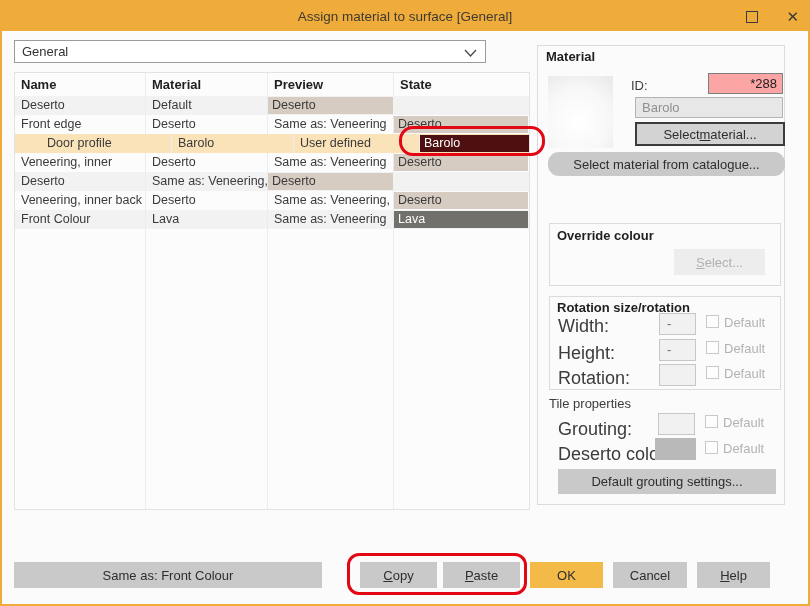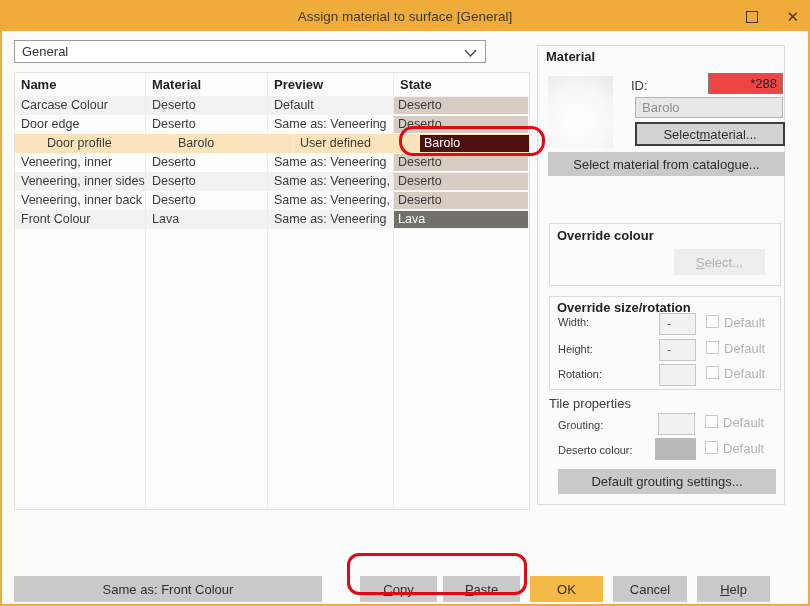--- a/index.html
+++ b/index.html
@@ -76,61 +76,61 @@
     font-weight:bold; font-size:13px; color:#1f1f1f;
     position:absolute; left:8px; top:3px; white-space:nowrap;
   }
   .mat-swatch {
     position:absolute; left:10px; top:30px; width:65px; height:72px;
     background:radial-gradient(circle at 45% 62%, #ffffff 0%, #f8f8f8 55%, #e8e8e8 100%);
   }
   .id-label { position:absolute; left:93px; top:32px; font-size:13px; color:#3c3c3c; }
   .id-input {
     position:absolute; left:170px; top:27px; width:75px; height:21px;
-    border:1px solid #7e7e7e; background:#ef4444;
+    border:1px solid #7e7e7e; background:#fca5a5;
     font-family:"Liberation Sans", sans-serif;
     font-size:13px; color:#222222; text-align:right; padding:0 5px;
   }
   .name-field {
     position:absolute; left:97px; top:51px; width:148px; height:21px;
     background:#e7e7e7; border:1px solid #b3b3b3;
     font-size:13px; color:#8f8f8f; line-height:19px; padding-left:6px;
     white-space:nowrap; overflow:hidden;
   }
   .btn {
     display:flex; align-items:center; justify-content:center;
     background:#c9c9c9; color:#2e2e2e; font-size:13px;
     border:none; cursor:default; white-space:nowrap;
     font-family:"Liberation Sans", sans-serif;
   }
   .btn-select-material {
     position:absolute; left:97px; top:76px; width:150px; height:24px;
     background:#d3d3d3; border:2px solid #3c3c3c;
   }
-  .btn-catalogue { position:absolute; left:10px; top:106px; width:237px; height:24px; }
+  .btn-catalogue { position:absolute; left:10px; top:106px; width:237px; height:24px;border-radius:11px; }
   .gb-override-colour { position:absolute; left:11px; top:177px; width:232px; height:63px; border:1px solid #dbdbdb; }
   .btn-disabled { background:#ededed; color:#b0b0b0; }
   .btn-select-colour { position:absolute; left:124px; top:25px; width:91px; height:26px; }
   .gb-override-size { position:absolute; left:11px; top:250px; width:232px; height:94px; border:1px solid #dbdbdb; }
-  .fieldrow-label { position:absolute; left:8px; font-size:11px; color:#3c3c3c; }
+  .fieldrow-label { position:absolute; left:8px; font-size:18px; color:#3c3c3c; }
   .dis-field {
     position:absolute; width:37px; height:22px;
     background:#f1f1f1; border:1px solid #c7c7c7;
     font-size:13px; color:#6a6a6a; line-height:20px; padding-left:7px;
   }
   .checkbox {
     position:absolute; width:13px; height:13px;
     background:#fdfdfd; border:1px solid #c9c9c9; display:inline-block;
   }
   .default-label { position:absolute; font-size:13px; color:#b3b3b3; }
   .tile-heading { position:absolute; left:11px; top:350px; font-size:13px; color:#3c3c3c; }
   .grout-swatch { position:absolute; left:117px; top:392px; width:41px; height:22px; background:var(--grout, #b9b9b9); }
   .btn-default-grouting { position:absolute; left:20px; top:423px; width:218px; height:25px; }
   
-  .footer-btn { position:absolute; top:560px; height:26px;margin-top:14px; }
+  .footer-btn { position:absolute; top:560px; height:26px; }
   .btn-same-as { left:12px;  width:308px; }
   .btn-copy    { left:358px; width:77px; }
   .btn-paste   { left:441px; width:77px; }
   .btn-ok      { left:528px; width:73px; background:var(--accent-btn, #f3ba47); }
   .btn-cancel  { left:611px; width:74px; }
   .btn-help    { left:695px; width:73px; }
   
   .annotation {
     position:absolute; border:3px solid var(--annotation, #e30613);
     pointer-events:none; background:transparent;
@@ -161,29 +161,28 @@
 
   <div class="table">
     <div class="thead">
       <div class="tcell">Name</div>
       <div class="tcell">Material</div>
       <div class="tcell">Preview</div>
       <div class="tcell">State</div>
     </div>
     <div>
         <div class="trow odd">
-          <div class="tcell">Carcase Colour</div>
           <div class="tcell">Deserto</div>
           <div class="tcell">Default</div>
           <div class="tcell preview-cell">
             <div class="swatch" style="background: rgb(215, 204, 194); color: rgb(58, 58, 58);">Deserto</div>
           </div>
         </div>
         <div class="trow even">
-          <div class="tcell">Door edge</div>
+          <div class="tcell">Front edge</div>
           <div class="tcell">Deserto</div>
           <div class="tcell">Same as: Veneering</div>
           <div class="tcell preview-cell">
             <div class="swatch" style="background: rgb(215, 204, 194); color: rgb(58, 58, 58);">Deserto</div>
           </div>
         </div>
         <div class="trow selected">
           <div class="tcell">Door profile</div>
           <div class="tcell">Barolo</div>
           <div class="tcell">User defined</div>
@@ -193,21 +192,20 @@
         </div>
         <div class="trow even">
           <div class="tcell">Veneering, inner</div>
           <div class="tcell">Deserto</div>
           <div class="tcell">Same as: Veneering</div>
           <div class="tcell preview-cell">
             <div class="swatch" style="background: rgb(215, 204, 194); color: rgb(58, 58, 58);">Deserto</div>
           </div>
         </div>
         <div class="trow odd">
-          <div class="tcell">Veneering, inner sides</div>
           <div class="tcell">Deserto</div>
           <div class="tcell">Same as: Veneering, inne</div>
           <div class="tcell preview-cell">
             <div class="swatch" style="background: rgb(215, 204, 194); color: rgb(58, 58, 58);">Deserto</div>
           </div>
         </div>
         <div class="trow even">
           <div class="tcell">Veneering, inner back</div>
           <div class="tcell">Deserto</div>
           <div class="tcell">Same as: Veneering, inne</div>
@@ -245,21 +243,21 @@
     <button class="btn btn-select-material">Select <u>m</u>aterial...</button>
 
     <button class="btn btn-catalogue">Select material from catalogue...</button>
 
     <div class="gb-override-colour">
       <div class="gb-heading" style="left:7px;top:4px;">Override colour</div>
       <button class="btn btn-disabled btn-select-colour"><u>S</u>elect...</button>
     </div>
 
     <div class="gb-override-size">
-      <div class="gb-heading" style="left:7px;top:3px;">Override size/rotation</div>
+      <div class="gb-heading" style="left:7px;top:3px;">Rotation size/rotation</div>
 
       <span class="fieldrow-label" style="top:19px;">Width:</span>
       <div class="dis-field" style="left:109px;top:16px;">-</div>
       <span class="checkbox" style="left:156px;top:18px;"></span>
       <span class="default-label" style="left:174px;top:18px;">Default</span>
 
       <span class="fieldrow-label" style="top:46px;">Height:</span>
       <div class="dis-field" style="left:109px;top:42px;">-</div>
       <span class="checkbox" style="left:156px;top:44px;"></span>
       <span class="default-label" style="left:174px;top:44px;">Default</span>

